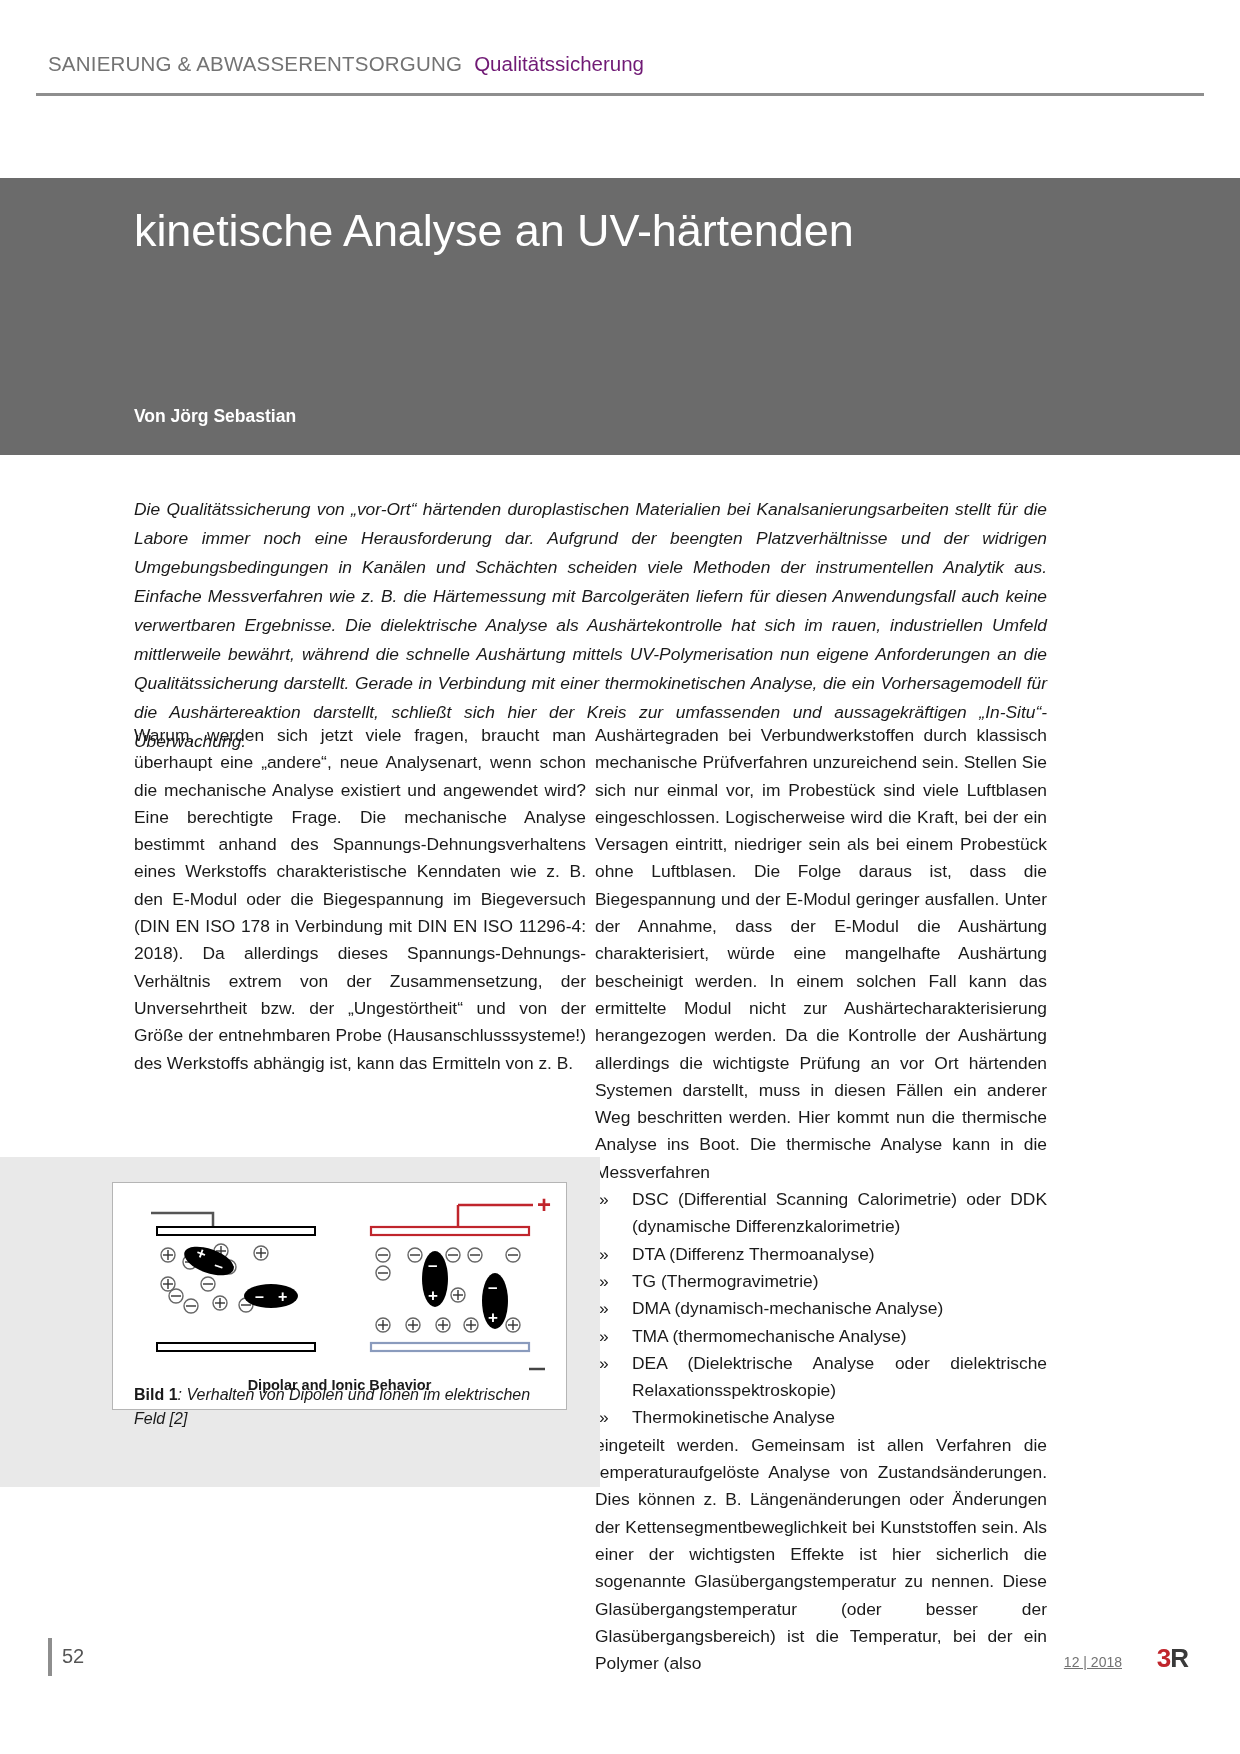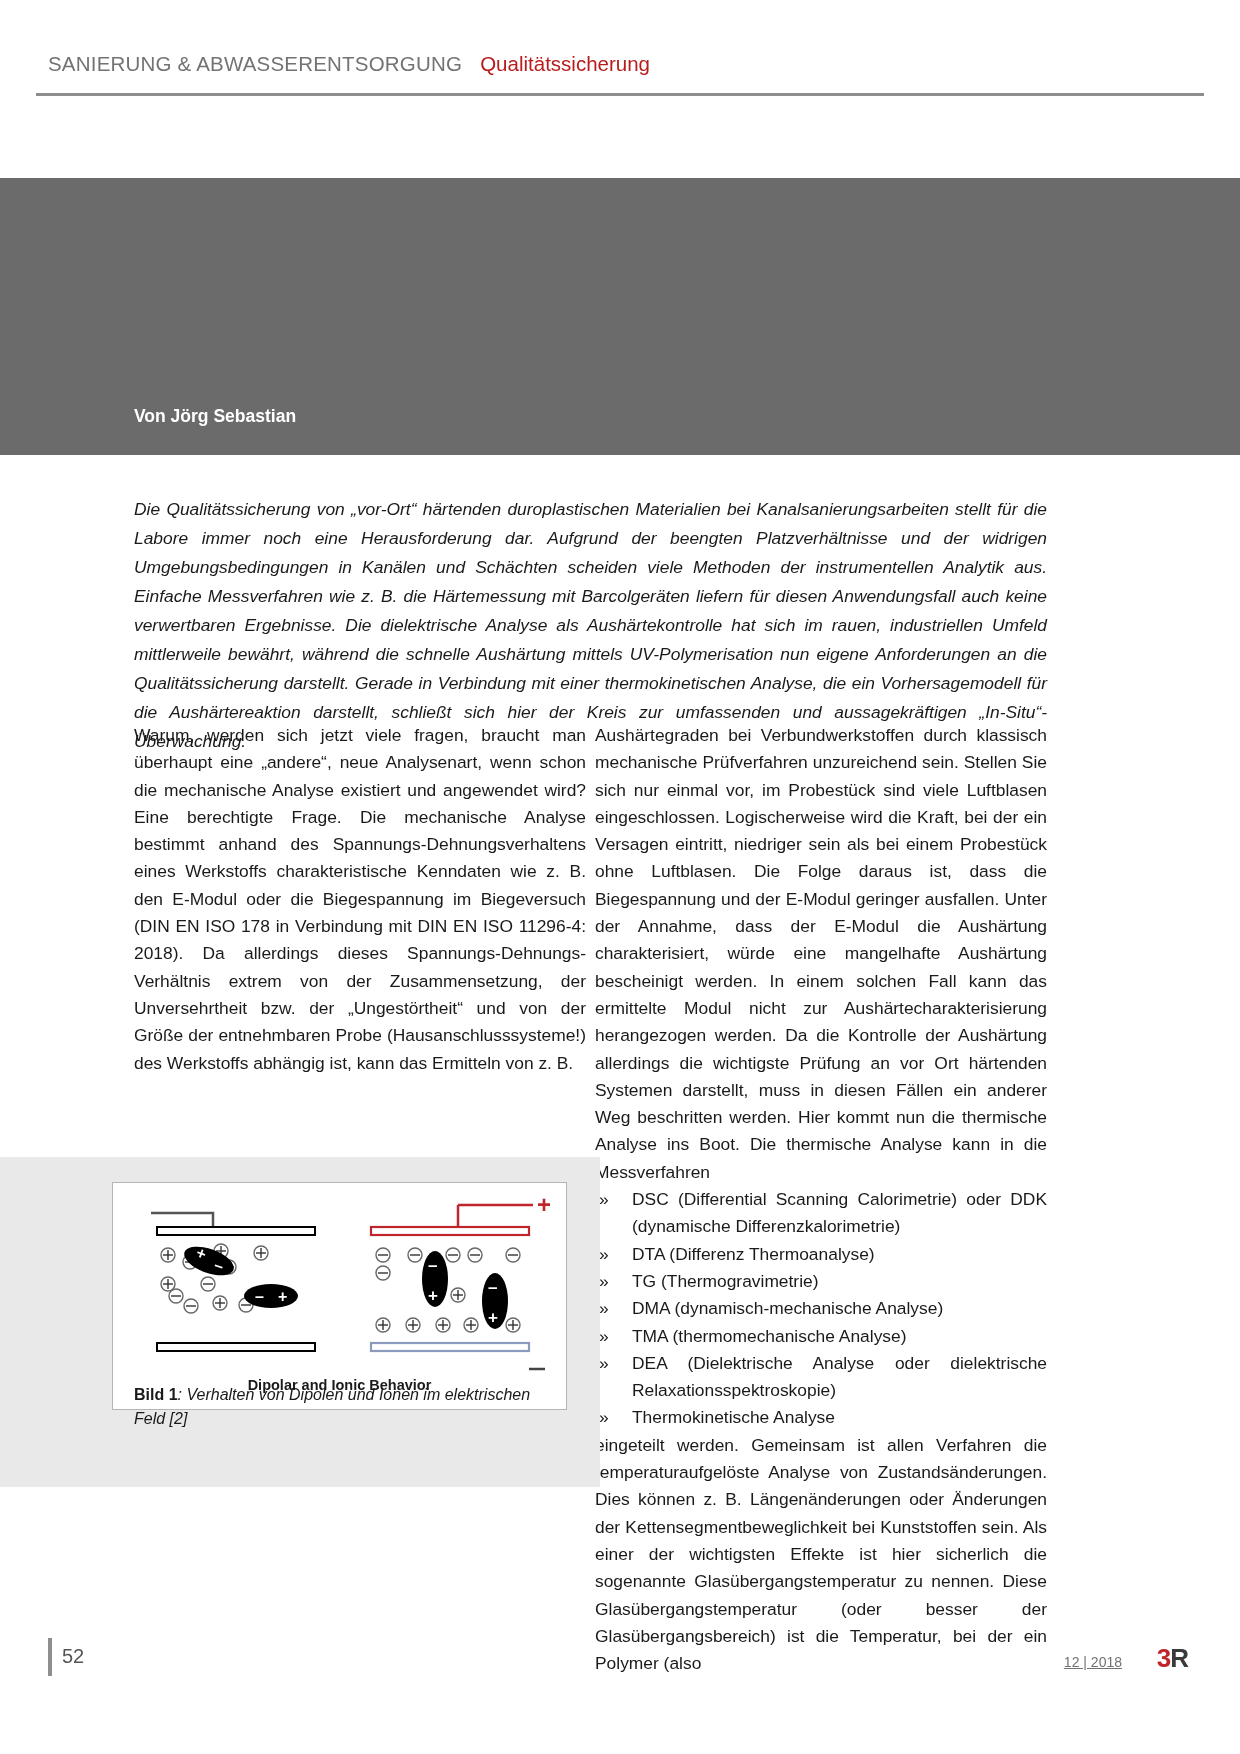--- a/index.html
+++ b/index.html
@@ -23,22 +23,22 @@
     top: 52px;
     white-space: nowrap;
     font-size: 20.5px;
   }
   .runhead .cat {
     font-weight: normal;
     letter-spacing: 0.2px;
     color: #737373;
   }
   .runhead .sub {
-    color: #b91c1c;
-    margin-left: 18px;
+    color: #701a75;
+    margin-left: 12px;
   }
   .runhead-rule {
     position: absolute;
     left: 36px;
     top: 93px;
     width: 1168px;
     height: 3px;
     background: #8e8e8e;
   }
 
@@ -200,20 +200,21 @@
 </head>
 <body>
 
 <div class="runhead">
   <span class="cat">SANIERUNG &amp; ABWASSERENTSORGUNG</span><span class="sub">Qualitätssicherung</span>
 </div>
 <div class="runhead-rule"></div>
 
 <div class="title-band">
   <div class="title">
+    <div>kinetische Analyse an UV-härtenden</div>
   </div>
   <div class="byline">Von Jörg Sebastian</div>
 </div>
 
 <div class="abstract">Die Qualitätssicherung von „vor-Ort“ härtenden duroplastischen Materialien bei Kanalsanierungsarbeiten stellt für die Labore immer noch eine Herausforderung dar. Aufgrund der beengten Platzverhältnisse und der widrigen Umgebungsbedingungen in Kanälen und Schächten scheiden viele Methoden der instrumentellen Analytik aus. Einfache Messverfahren wie z. B. die Härtemessung mit Barcolgeräten liefern für diesen Anwendungsfall auch keine verwertbaren Ergebnisse. Die dielektrische Analyse als Aushärtekontrolle hat sich im rauen, industriellen Umfeld mittlerweile bewährt, während die schnelle Aushärtung mittels UV-Polymerisation nun eigene Anforderungen an die Qualitätssicherung darstellt. Gerade in Verbindung mit einer thermokinetischen Analyse, die ein Vorhersagemodell für die Aushärtereaktion darstellt, schließt sich hier der Kreis zur umfassenden und aussagekräftigen „In-Situ“-Überwachung.</div>
 
 <div class="col col-left">
   <p>Warum, werden sich jetzt viele fragen, braucht man überhaupt eine „andere“, neue Analysenart, wenn schon die mechanische Analyse existiert und angewendet wird? Eine berechtigte Frage. Die mechanische Analyse bestimmt anhand des Spannungs-Dehnungsverhaltens eines Werkstoffs charakteristische Kenndaten wie z. B. den E-Modul oder die Biegespannung im Biegeversuch (DIN EN ISO 178 in Verbindung mit DIN EN ISO 11296-4: 2018). Da allerdings dieses Spannungs-Dehnungs-Verhältnis extrem von der Zusammensetzung, der Unversehrtheit bzw. der „Ungestörtheit“ und von der Größe der entnehmbaren Probe (Hausanschlusssysteme!) des Werkstoffs abhängig ist, kann das Ermitteln von z. B.</p>
 </div>
 

